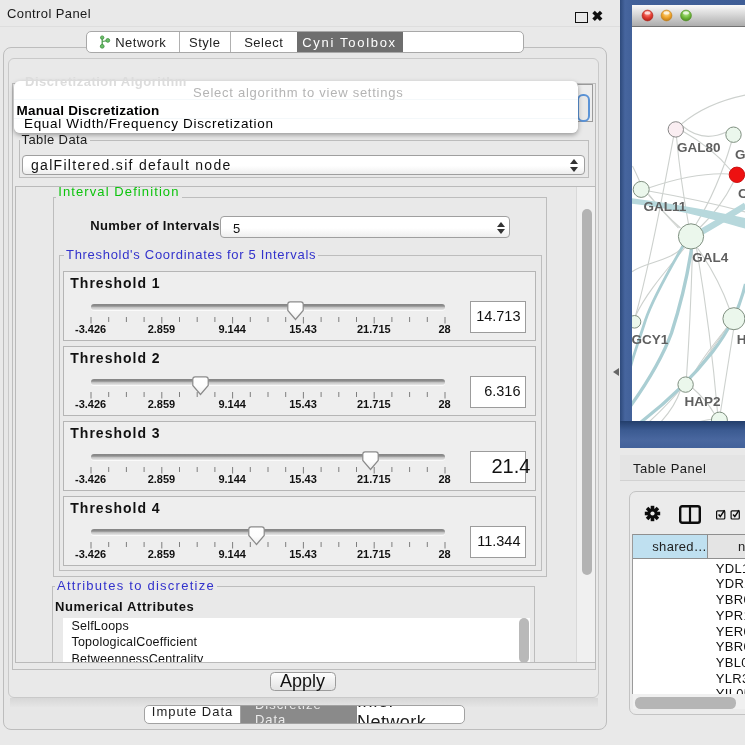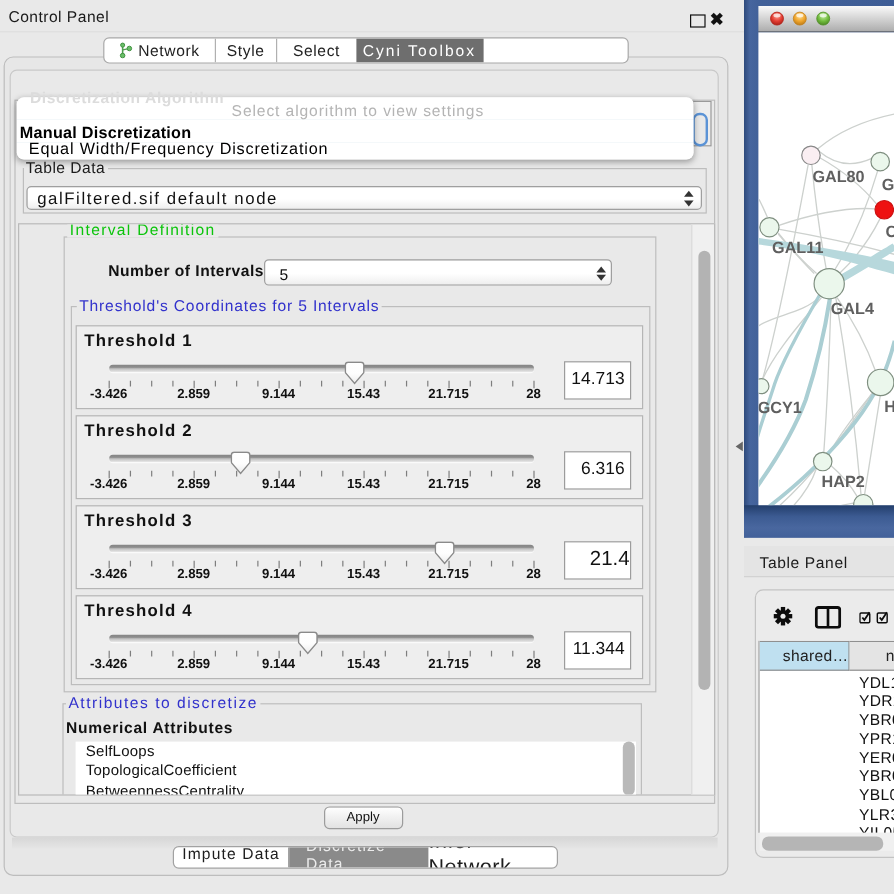--- a/index.html
+++ b/index.html
@@ -194,21 +194,21 @@
       <svg style="position:absolute;left:297.5px;top:28.5px;" width="17" height="20" viewBox="0 0 17 20">
         <path d="M3.2,0.8 h10.6 q2.4,0 2.4,2.4 v6.3 l-7.7,9 l-7.7,-9 v-6.3 q0,-2.4 2.4,-2.4 z" fill="url(#tg2)" stroke="#8a8a8a" stroke-width="1.2"></path>
         <defs>
           <linearGradient id="tg2" x1="0" y1="0" x2="0" y2="1">
             <stop offset="0" stop-color="#ffffff"></stop>
             <stop offset="0.55" stop-color="#fdfdfd"></stop>
             <stop offset="1" stop-color="#ececec"></stop>
           </linearGradient>
         </defs>
       </svg>
-      <div style="position:absolute;left:406.2px;top:28.5px;width:56px;height:32px;background:#fff;border:1px solid #9c9c9c;box-sizing:border-box;font-size:17px;color:#111;text-align:right;line-height:28.5px;padding-right:5px;padding-left:20px;">21.4</div>
+      <div style="position:absolute;left:406.2px;top:28.5px;width:56px;height:32px;background:#fff;border:1px solid #9c9c9c;box-sizing:border-box;font-size:20px;color:#111;text-align:right;line-height:28.5px;padding-right:5px;padding-left:20px;">21.4</div>
     </div>
   <div class="abs" style="left:47.3px;top:309.4px;width:473px;height:70px;border:1px solid #b5b5b5;background:#eeeeee;box-sizing:border-box;">
       <div style="position:absolute;left:6px;top:2.3px;font-size:14px;font-weight:bold;color:#111;letter-spacing:1.0px;">Threshold 4</div>
       <div style="position:absolute;left:26.3px;top:32px;width:354px;height:5.5px;border-radius:3px;background:linear-gradient(#858585 0%,#8d8d8d 35%,#c0c0c0 55%,#e8e8e8 100%);box-shadow:0 1px 0 rgba(255,255,255,0.7);"></div>
       <svg style="position:absolute;left:25.3px;top:44.6px;" width="356" height="9" viewBox="0 0 356 9">
         <line x1="1.0" y1="0" x2="1.0" y2="6.5" stroke="#7e7e7e" stroke-width="1"></line>
         <line x1="18.7" y1="0" x2="18.7" y2="5" stroke="#7e7e7e" stroke-width="1"></line>
         <line x1="36.4" y1="0" x2="36.4" y2="5" stroke="#7e7e7e" stroke-width="1"></line>
         <line x1="54.1" y1="0" x2="54.1" y2="5" stroke="#7e7e7e" stroke-width="1"></line>
         <line x1="71.8" y1="0" x2="71.8" y2="6.5" stroke="#7e7e7e" stroke-width="1"></line>
@@ -252,21 +252,21 @@
   <div class="gtitle" style="left:39px;top:392px;color:#3232cc;letter-spacing:1.25px;">Attributes to discretize</div>
   <div class="abs" style="left:39px;top:412px;font-size:13px;font-weight:bold;color:#111;letter-spacing:0.6px;">Numerical Attributes</div>
   <div class="abs" style="left:47.3px;top:430.5px;width:467px;height:46px;background:#fff;"></div>
   <div class="abs" style="left:55.5px;top:431px;font-size:12.5px;color:#111;line-height:16.3px;letter-spacing:0.2px;">SelfLoops<br>TopologicalCoefficient<br>BetweennessCentrality</div>
   <div class="abs" style="left:502.5px;top:431px;width:10.5px;height:45px;background:#b9b9b9;border-radius:5px;"></div>
 
   <div class="abs" style="left:560px;top:0;width:19px;height:477px;background:#f0f0f0;border-left:1px solid #d9d9d9;box-sizing:border-box;"></div>
   <div class="abs" style="left:565.5px;top:22px;width:10.5px;height:366px;background:#b3b3b3;border-radius:6px;"></div>
 </div>
 
-<div class="abs" style="left:269.5px;top:672px;width:66px;height:19px;border:1px solid #9c9c9c;border-radius:4.5px;background:linear-gradient(#fefefe,#e2e2e2);box-sizing:border-box;text-align:center;font-size:11px;color:#111;line-height:17px;">Apply</div>
+<div class="abs" style="left:269.5px;top:672px;width:66px;height:19px;border:1px solid #9c9c9c;border-radius:4.5px;background:linear-gradient(#fefefe,#e2e2e2);box-sizing:border-box;text-align:center;font-size:18px;color:#111;line-height:17px;">Apply</div>
 
 <div class="abs" style="left:144px;top:704.5px;width:320.5px;height:19px;background:#fff;border:1px solid #a2a2a2;border-radius:5px;box-sizing:border-box;overflow:hidden;display:flex;">
   <div style="width:96px;display:flex;align-items:center;justify-content:center;border-right:1px solid #a2a2a2;box-sizing:border-box;font-size:13px;color:#1d1d1d;">
       <span style="position:relative;top:-2.5px;letter-spacing:0.95px;">Impute Data</span>
     </div>
   <div style="width:116px;display:flex;align-items:center;justify-content:center;background:#8a8a8a;font-size:13px;color:#ececec;">
       <span style="position:relative;top:-2.5px;letter-spacing:0.95px;margin-left:14px;">Discretize Data</span>
     </div>
   <div style="flex:1;display:flex;align-items:center;justify-content:center;font-size:18px;color:#1d1d1d;">
       <span style="position:relative;top:-2.5px;letter-spacing:0.45px;">Infer Network</span>

